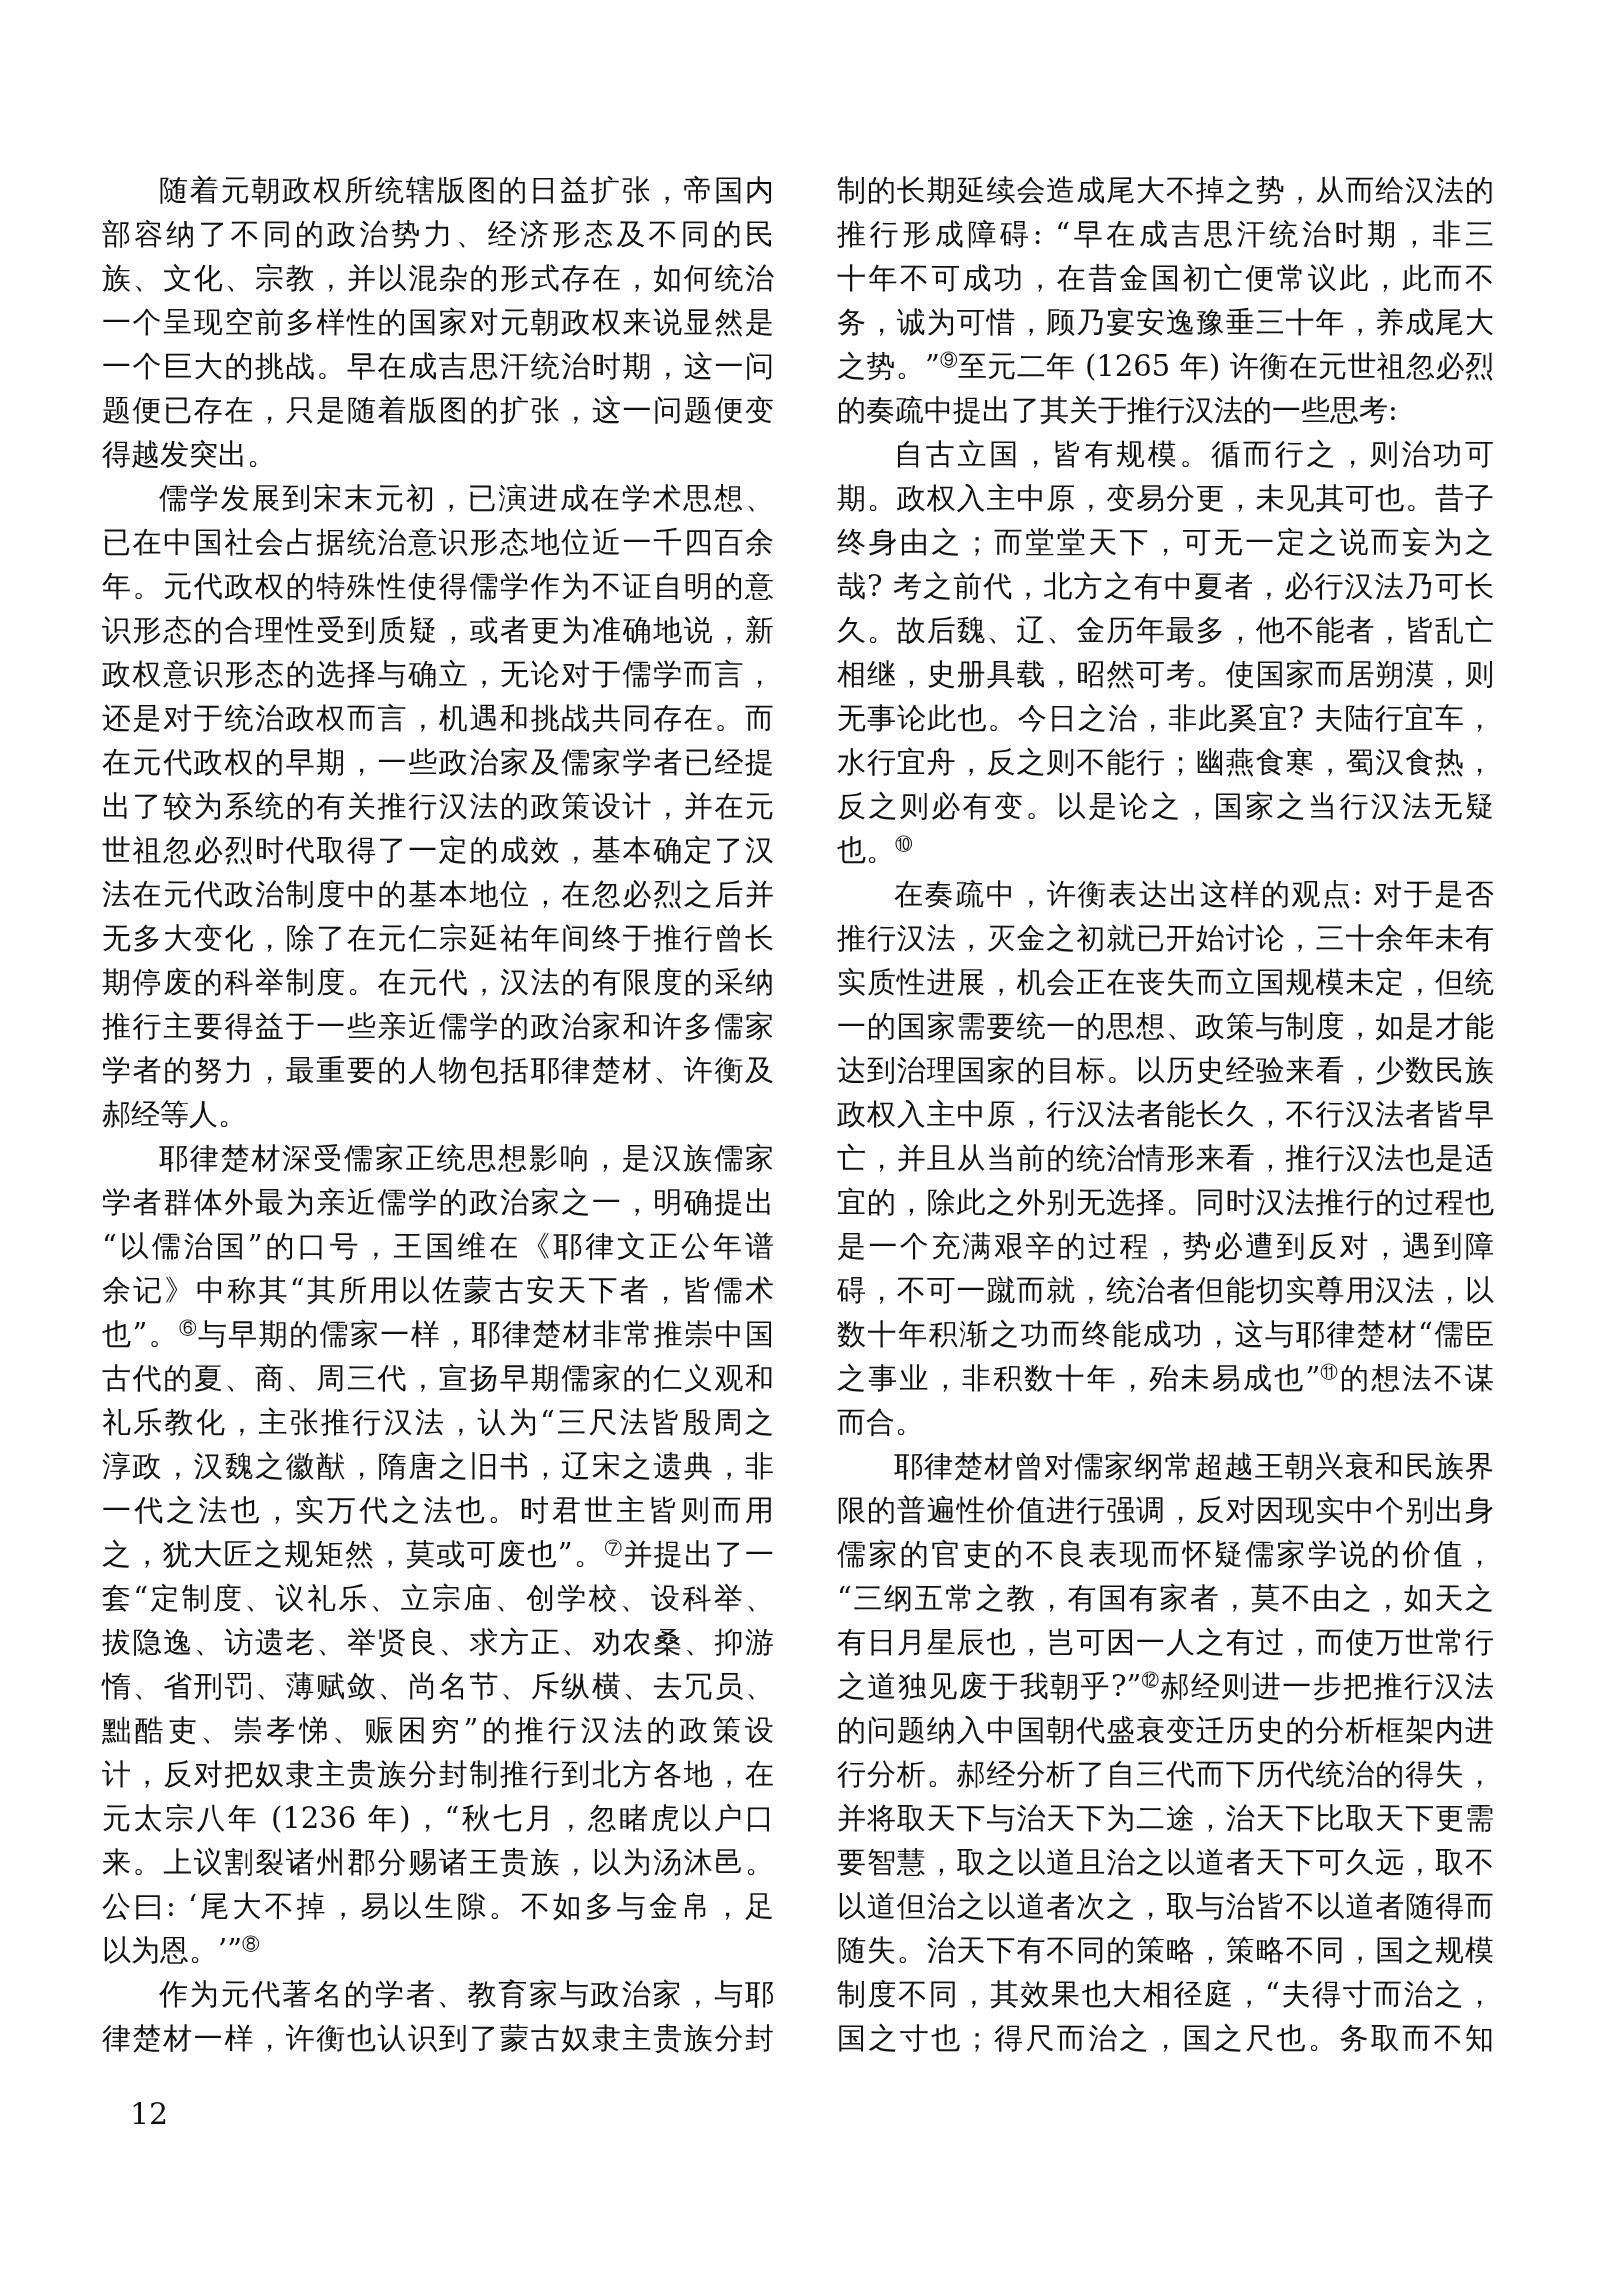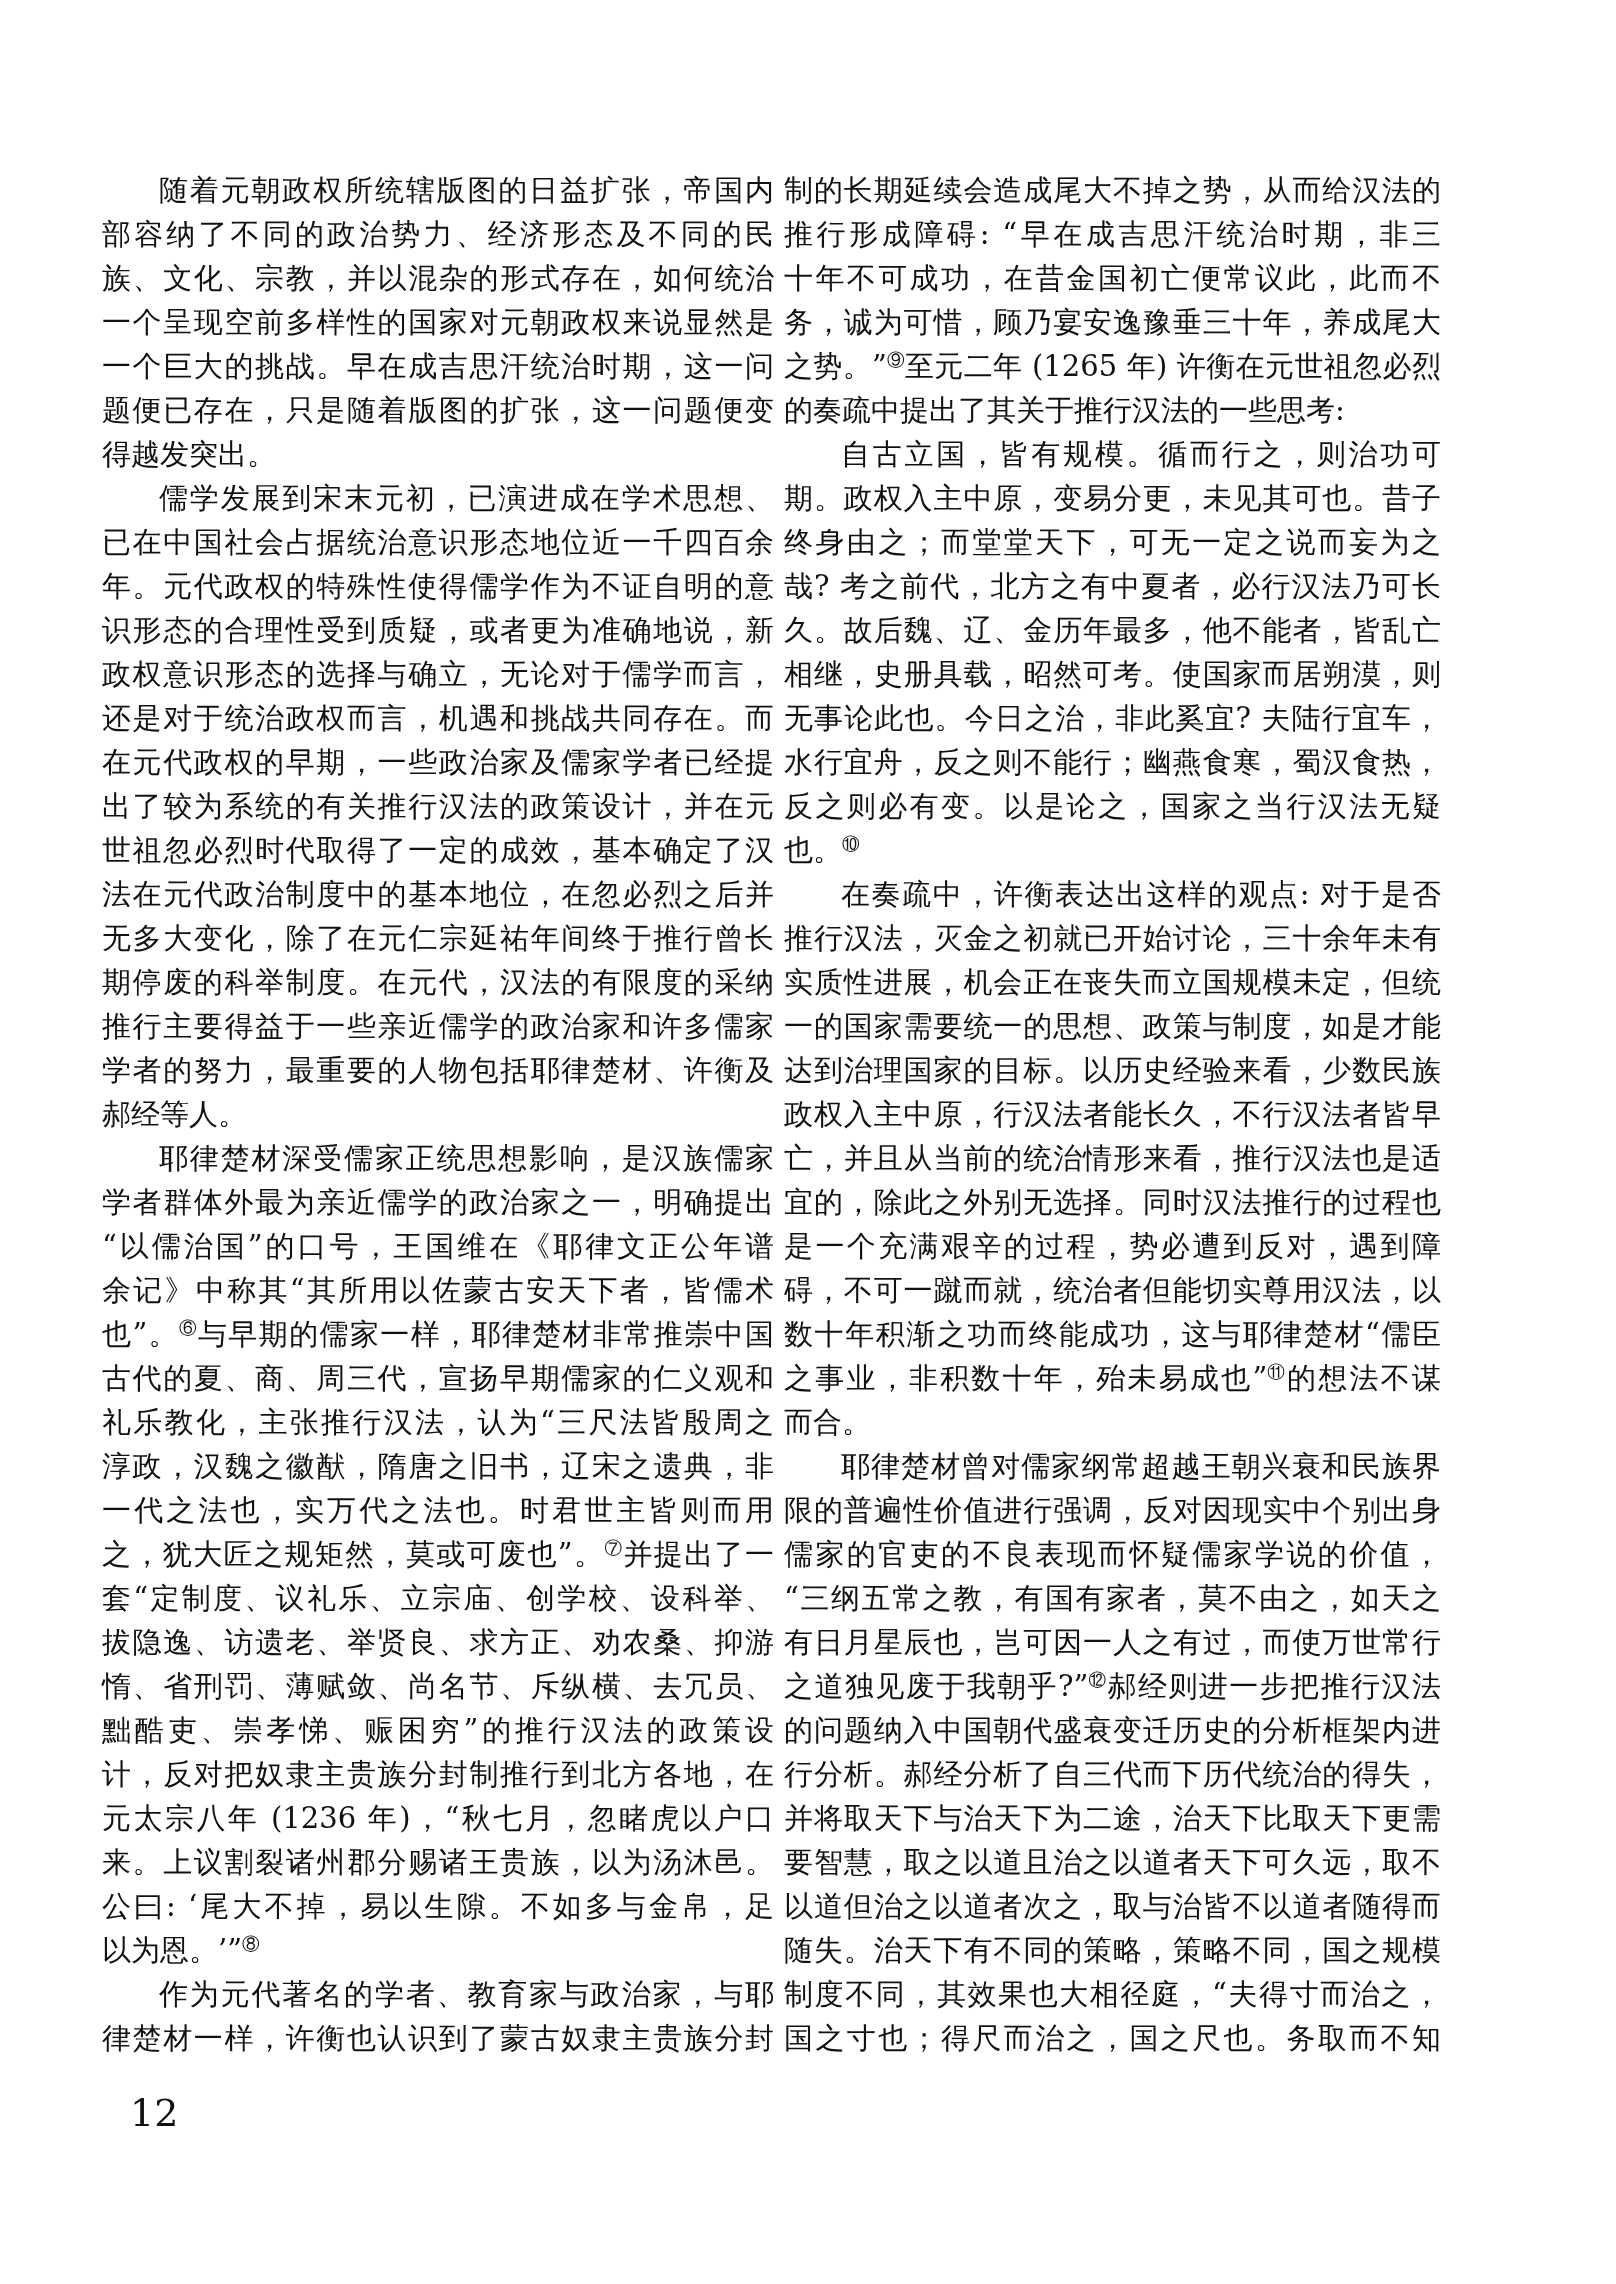--- a/index.html
+++ b/index.html
@@ -8,21 +8,21 @@
     height: 2284px;
     position: relative;
     background: #ffffff;
     color: #111111;
     font-family: "DejaVu Serif", "Liberation Serif", serif;
     overflow: hidden;
   }
   .page { position: absolute; inset: 0; }
   .column { position: absolute; top: 137px; margin-top: 31px; }
   .col-left  { left: 102px;  width: 672px; }
-  .col-right { left: 784px; width: 657px; }
+  .col-right { left: 837px; width: 657px; }
   .line {
     height: 44px;
     line-height: 44px;
     font-size: 29px;
     letter-spacing: 0;
     white-space: normal;
   }
   .line.just {
     text-align: justify;
     text-align-last: justify;
@@ -31,21 +31,21 @@
   .supnum {
     display: inline-block;
     font-size: 17.6px;
     vertical-align: 10.4px;
     line-height: 0;
   }
   .pageno {
     position: absolute;
     left: 130px;
     top: 2090px;
-    font-size: 38px;
+    font-size: 30px;
     line-height: 47px;
     color: #111111;
   }
 </style>
 </head>
 <body>
 
 <div class="page">
   <div class="column col-left">
       <div class="line indent just">随着元朝政权所统辖版图的日益扩张，帝国内</div>

